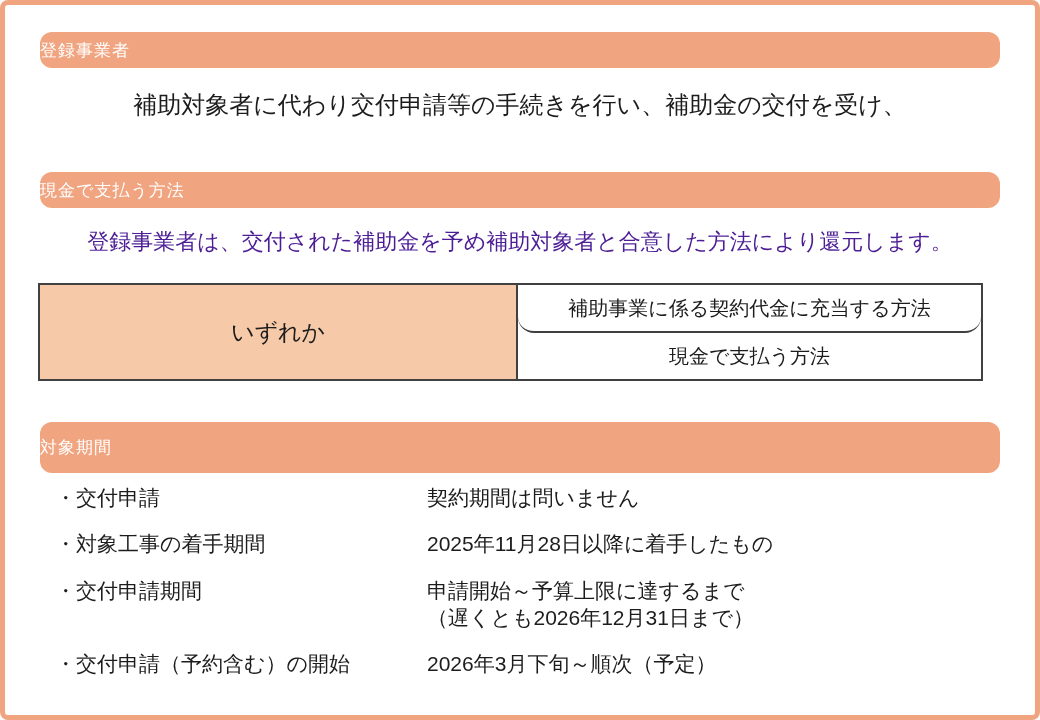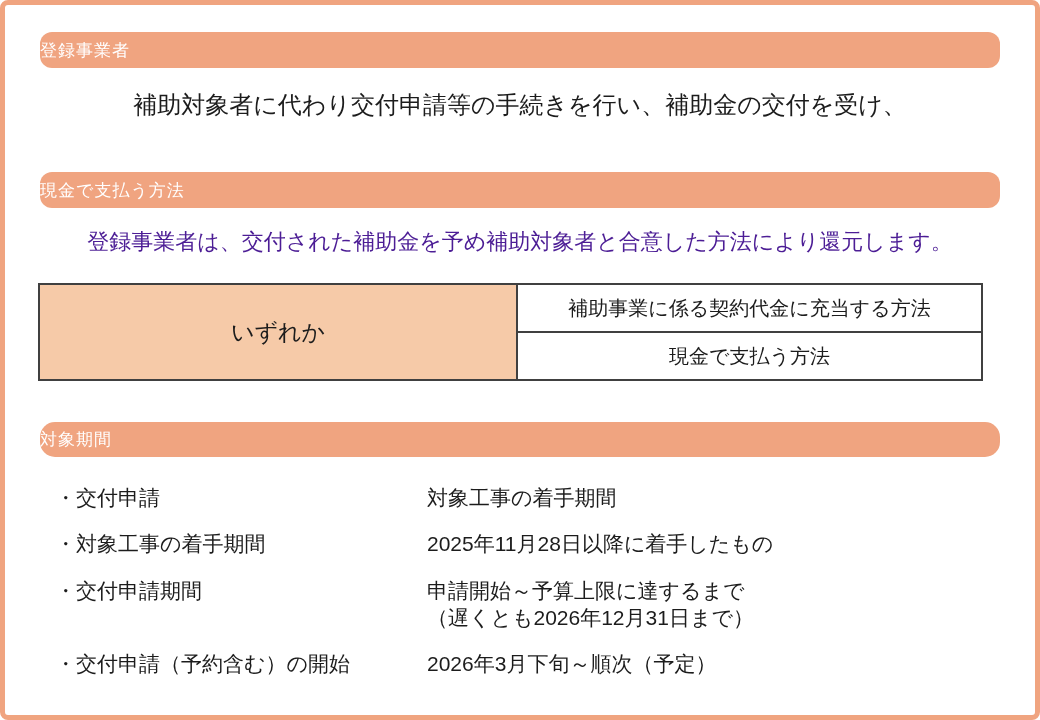--- a/index.html
+++ b/index.html
@@ -35,21 +35,21 @@
     display: flex;
     align-items: center;
     justify-content: flex-start;
     color: #ffffff;
     font-size: 17px;
     letter-spacing: 1px;
     box-sizing: border-box;
   }
   .banner-registered { top: 32px; }
   .banner-refund     { top: 172px; }
-  .banner-period     { top: 422px; height: 35px; border-radius: 15px; }
+  .banner-period     { top: 422px; height: 51px; }
 
   .lead {
     position: absolute;
     left: 0;
     right: 0;
     top: 88px;
     text-align: center;
     font-size: 24px;
     line-height: 33px;
     font-weight: 500;
@@ -95,20 +95,21 @@
     flex-direction: column;
   }
   .option-cell {
     flex: 1;
     display: flex;
     align-items: center;
     justify-content: center;
     font-size: 20px;
     background: #ffffff;
     box-sizing: border-box;
+    border-radius: 16px;
   }
   .option-cell.first {
     border-bottom: 2px solid #404040;
   }
 
   
   .period-row {
     position: absolute;
     left: 0;
     right: 0;
@@ -159,21 +160,21 @@
     <div class="option-cell">現金で支払う方法</div>
   </div>
 </div>
 
 <div class="banner banner-period">
   <span>対象期間</span>
 </div>
 
 <div class="period-row row-1">
   <span class="label">・交付申請</span>
-  <span class="value">対象工事の着手期間</span>
+  <span class="value">契約期間は問いません</span>
 </div>
 
 <div class="period-row row-2">
   <span class="label">・対象工事の着手期間</span>
   <span class="value">2025年11月28日以降に着手したもの</span>
 </div>
 
 <div class="period-row row-3">
   <span class="label">・交付申請期間</span>
   <span class="value">

